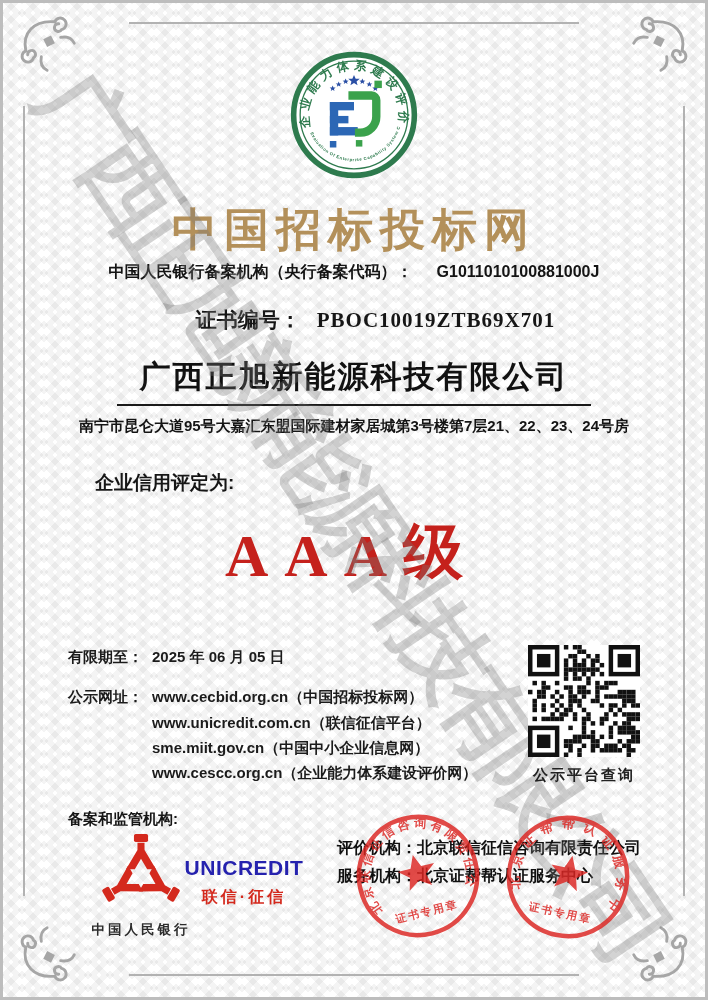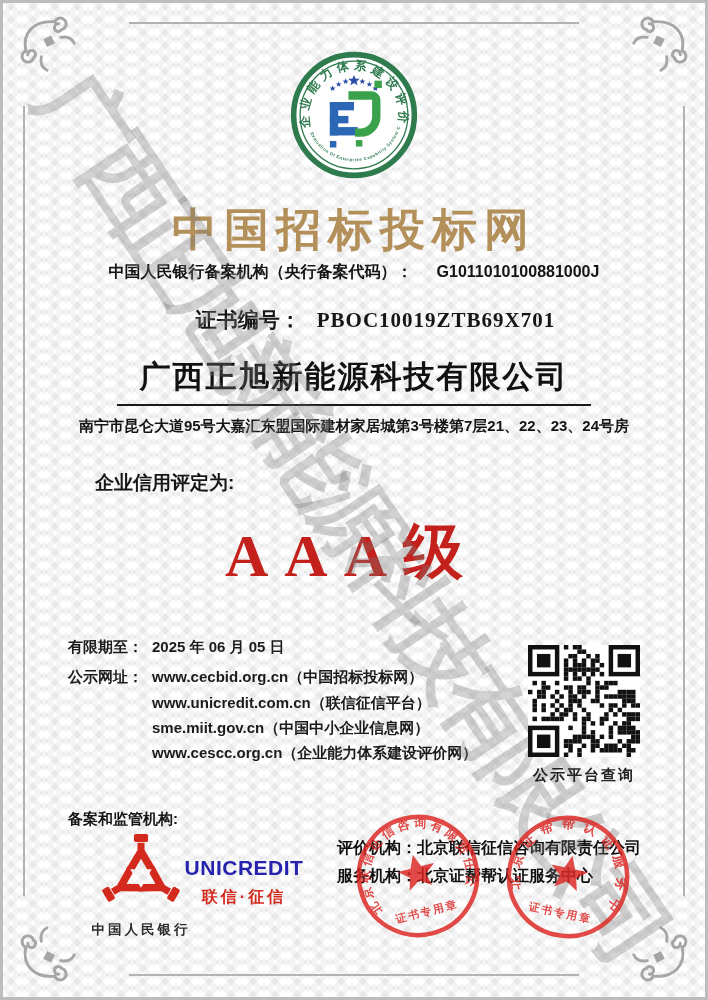--- a/index.html
+++ b/index.html
@@ -44,21 +44,21 @@
   .company-underline{position:absolute;left:50%;transform:translateX(-50%);top:404px;width:474px;height:2px;background:#1a1a1a;z-index:2;}
   .address{position:absolute;left:30px;right:30px;top:417px;text-align:center;font-size:15px;font-weight:700;color:#141414;z-index:2;}
   
   .rating-label{position:absolute;left:95px;top:470px;font-size:19px;font-weight:800;z-index:2;}
   .rating{position:absolute;left:0;right:0;top:512px;text-align:center;color:#c5211c;z-index:2;transform:translateX(-10px);}
   .rating .aaa{font-family:"Liberation Serif",serif;font-size:60px;font-weight:700;letter-spacing:16px;}
   .rating .grade{font-size:60px;font-weight:800;letter-spacing:0;vertical-align:4px;}
   
   .details{position:absolute;left:68px;top:630px;font-size:15px;font-weight:600;color:#1b1b1b;z-index:2;}
   .drow{display:flex;line-height:26px;}
-  .drow.sp{margin-top:4px;}
+  .drow.sp{margin-top:14px;}
   .dlabel{width:84px;flex:0 0 84px;}
   .dindent{margin-left:84px;line-height:25px;}
   
   .qr-box{position:absolute;left:527px;top:645px;width:114px;z-index:7;text-align:center;}
   .qr-caption{margin-top:5px;font-size:15px;font-weight:600;letter-spacing:2px;color:#222;}
   
   .regulator-label{position:absolute;left:68px;top:810px;font-size:15px;font-weight:700;z-index:2;}
   .pboc{position:absolute;left:86px;top:826px;width:110px;text-align:center;z-index:7;}
   .pboc-caption{margin-top:1px;font-family:"Liberation Serif",serif;font-size:13.5px;font-weight:700;letter-spacing:3px;color:#2d2d2d;white-space:nowrap;}
   .unicredit{position:absolute;left:182px;top:856px;width:124px;text-align:center;z-index:2;}

